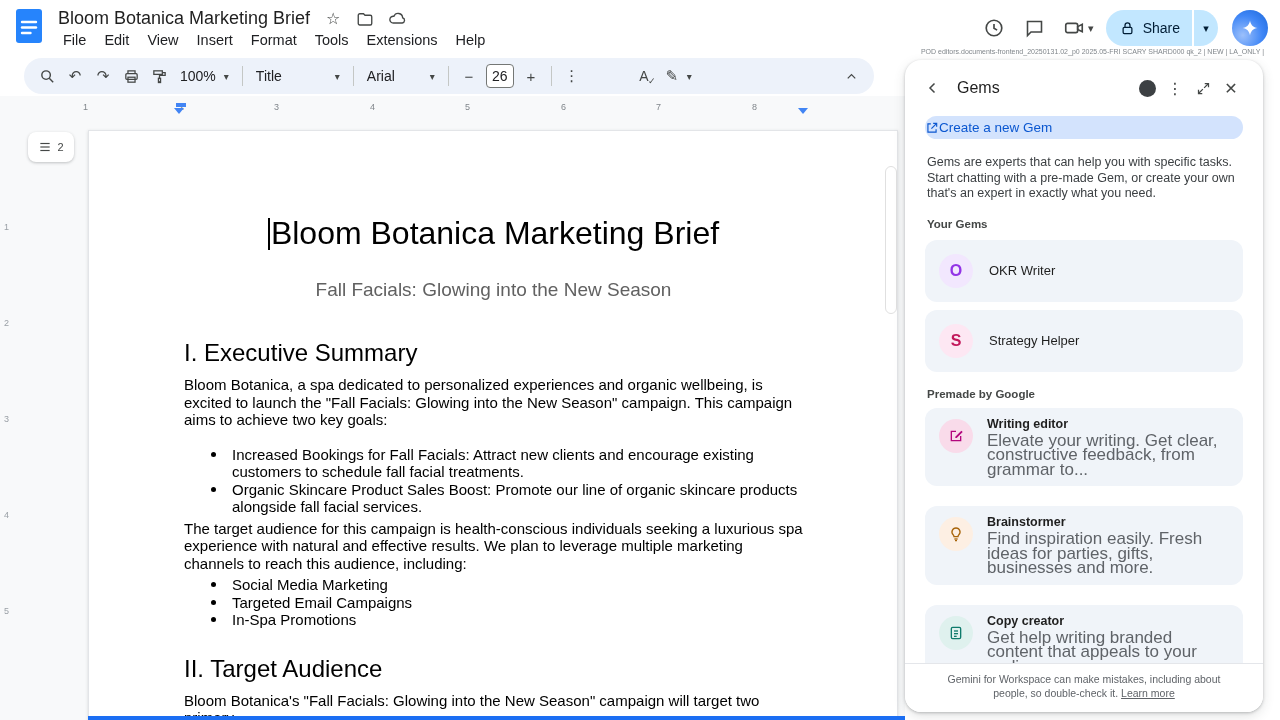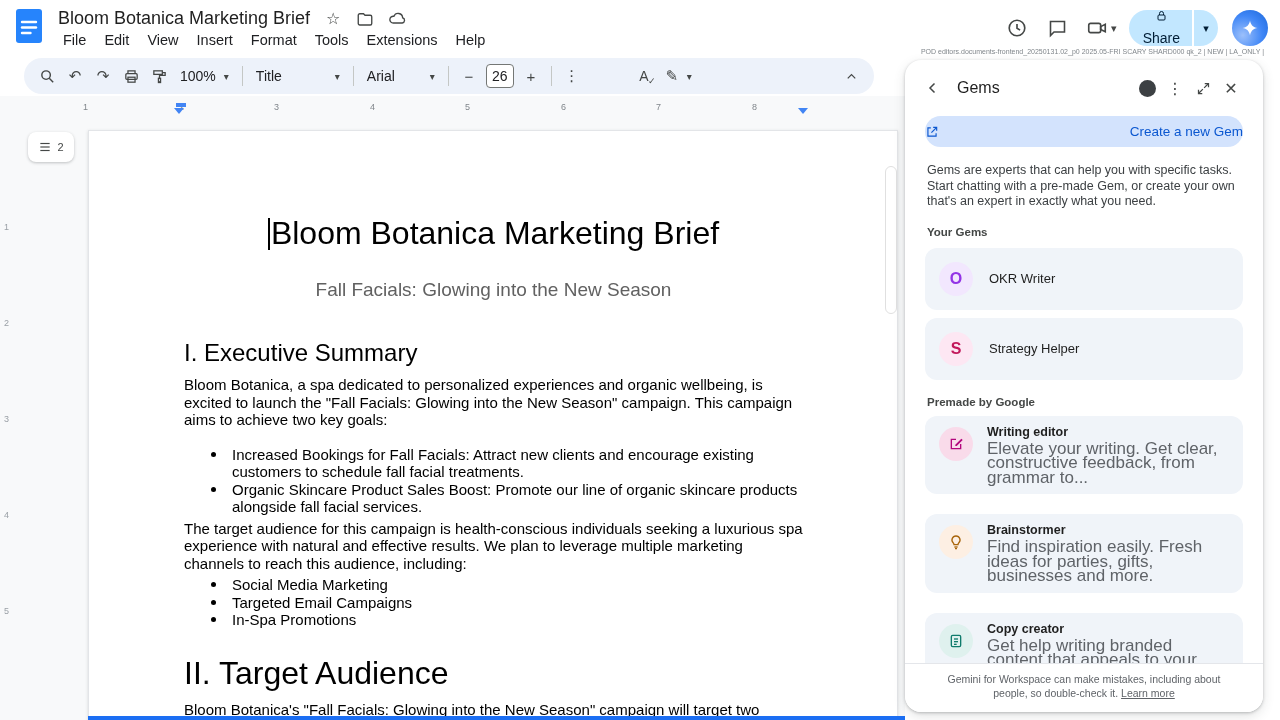--- a/index.html
+++ b/index.html
@@ -10,21 +10,21 @@
   .titlebar { position:absolute; left:0; top:0; width:1280px; height:56px; background:#fff; z-index:5; }
   .docs-icon { position:absolute; left:16px; top:9px; width:26px; height:34px; cursor:pointer; }
   .title-row { position:absolute; left:58px; top:8px; display:flex; align-items:center; gap:14px; }
   .doc-title { font-size:18px; color:#1f1f1f; font-weight:500; white-space:nowrap; }
   .ti { width:18px; height:18px; display:flex; align-items:center; justify-content:center; color:#444746; font-size:16px; }
   .menus { position:absolute; left:54px; top:30px; display:flex; }
   .menu-item { font-size:14.5px; color:#202124; padding:2px 9px; border-radius:6px; cursor:pointer; }
   .right-cluster { position:absolute; right:12px; top:8px; display:flex; align-items:center; }
   .rc-icon { width:40px; height:40px; border-radius:50%; display:flex; align-items:center; justify-content:center; }
   .cam-caret { font-size:11px; color:#444746; margin-left:-6px; margin-right:4px; }
-  .share-btn { height:36px; display:flex; align-items:center; background:#c2e7ff; border-radius:18px 0 0 18px; padding:0 12px 0 14px; gap:8px; margin-left:8px; cursor:pointer;flex-direction:column; }
+  .share-btn { height:36px; display:flex; align-items:center; background:#c2e7ff; border-radius:18px 0 0 18px; padding:0 12px 0 14px; gap:8px; margin-left:8px; cursor:pointer; }
   .share-label { font-size:14px; font-weight:500; color:#001d35; }
   .share-caret { height:36px; width:26px; background:#c2e7ff; border-radius:0 18px 18px 0; border-left:2px solid #fff; display:flex; align-items:center; justify-content:center; font-size:11px; color:#001d35; cursor:pointer; }
   .gemini-btn { width:36px; height:36px; border-radius:50%; margin-left:14px; background:radial-gradient(circle at 30% 70%, #9cc0fb 0%, #3f86f6 55%, #1b66d8 100%); display:flex; align-items:center; justify-content:center; cursor:pointer; }
   .debug-text { position:absolute; right:16px; top:48px; font-size:7px; color:#80868b; white-space:nowrap; }
 
   
   .toolbar { position:absolute; left:24px; top:58px; width:850px; height:36px; background:#edf2fa; border-radius:18px; display:flex; align-items:center; padding:0 10px; gap:2px; z-index:4; }
   .tb { min-width:26px; height:26px; border-radius:13px; display:flex; align-items:center; justify-content:center; color:#444746; font-size:15px; cursor:pointer; }
   .tb-sep { width:1px; height:20px; background:#c4c7c5; margin:0 5px; }
   .tb-drop { display:flex; align-items:center; gap:8px; padding:0 6px; height:26px; border-radius:4px; cursor:pointer; }
@@ -47,35 +47,35 @@
   .page { position:absolute; left:88px; top:34px; width:810px; height:590px; background:#fff; box-shadow:0 1px 3px rgba(60,64,67,.18); border:1px solid #e3e5e8; padding:82px 94px 0 95px; overflow:hidden; cursor:text; }
   .d-title { font-size:32px; line-height:40px; color:#000; text-align:center; }
   .cursor-caret { display:inline-block; width:0; border-left:2px solid #000; height:32px; vertical-align:-6px; margin-right:1px; }
   .d-subtitle { margin-top:26px; font-size:19px; color:#616161; text-align:center; }
   .d-h1 { margin-top:38px; font-size:24px; font-weight:500; color:#000; }
   .d-p { margin-top:9px; font-size:15px; line-height:17.5px; color:#000; }
   .d-ul { list-style:none; margin-top:17px; padding-left:48px; }
   .d-ul li { position:relative; font-size:15px; line-height:17.5px; color:#000; }
   .d-ul li::before { content:""; position:absolute; left:-21px; top:6px; width:5px; height:5px; border-radius:50%; background:#000; }
   .d-ul.tight { margin-top:4px; }
-  .d-h2 { margin-top:26px; font-size:32px; font-weight:500; color:#000; }
+  .d-h2 { margin-top:26px; font-size:24px; font-weight:500; color:#000; }
 
   .thumb-btn { position:absolute; left:28px; top:36px; width:46px; height:30px; background:#fff; border-radius:8px; box-shadow:0 1px 3px rgba(60,64,67,.3); display:flex; align-items:center; justify-content:center; gap:5px; cursor:pointer; }
   .thumb-badge { font-size:11px; color:#444746; }
   .scroll-thumb { position:absolute; left:885px; top:70px; width:12px; height:148px; background:#fff; border:1px solid #e0e0e0; border-radius:6px; cursor:grab; }
   .bottom-bar { position:absolute; left:88px; top:620px; width:820px; height:4px; background:#1b6ef3; }
 
   
   .gems-panel { position:absolute; left:905px; top:60px; width:358px; height:652px; background:#fff; border-radius:16px; box-shadow:0 1px 3px rgba(60,64,67,.3), 0 4px 12px rgba(60,64,67,.15); display:flex; flex-direction:column; z-index:6; }
   .gp-header { display:flex; align-items:center; padding:14px 18px 6px 14px; }
   .gp-title { font-size:16px; color:#1f1f1f; margin-left:10px; }
   .gp-sp { flex:1; }
   .gp-hicon { width:28px; height:28px; display:flex; align-items:center; justify-content:center; color:#444746; font-size:16px; cursor:pointer; }
   .dark-circle { width:17px; height:17px; border-radius:50%; background:#3c4043; }
-  .create-btn { margin:8px 20px 0; height:31px; border-radius:16px; background:#d3e3fd; display:flex; align-items:center; justify-content:space-between; gap:0; cursor:pointer; }
+  .create-btn { margin:8px 20px 0; height:23px; border-radius:16px; background:#d3e3fd; display:flex; align-items:center; justify-content:flex-start; gap:0; cursor:pointer; }
   .create-lbl { font-size:13.5px; font-weight:500; color:#0b57d0; }
   .gp-desc { margin:16px 22px 0; font-size:12.5px; line-height:15.5px; color:#3c4043; }
   .gp-label { margin:16px 22px 0; font-size:11.5px; font-weight:700; color:#444746; }
   .gem-card { margin:10px 20px 0; height:62px; background:#f0f4f9; border-radius:12px; display:flex; align-items:center; padding:0 14px; cursor:pointer; flex-shrink:0; }
   .gem-ic { width:34px; height:34px; border-radius:50%; display:flex; align-items:center; justify-content:center; font-size:16px; font-weight:700; flex-shrink:0; }
   .gem-name { margin-left:16px; font-size:13px; font-weight:500; color:#1f1f1f; }
   .pm-wrap { flex:1; overflow:hidden; display:flex; flex-direction:column; }
   .pm-card { margin:8px 20px 12px; min-height:62px; background:#f0f4f9; border-radius:12px; display:flex; padding:9px 14px; cursor:pointer; flex-shrink:0; }
   .pm-ic { width:34px; height:34px; border-radius:50%; display:flex; align-items:center; justify-content:center; flex-shrink:0; margin-top:2px; }
   .pm-txt { margin-left:14px; }

